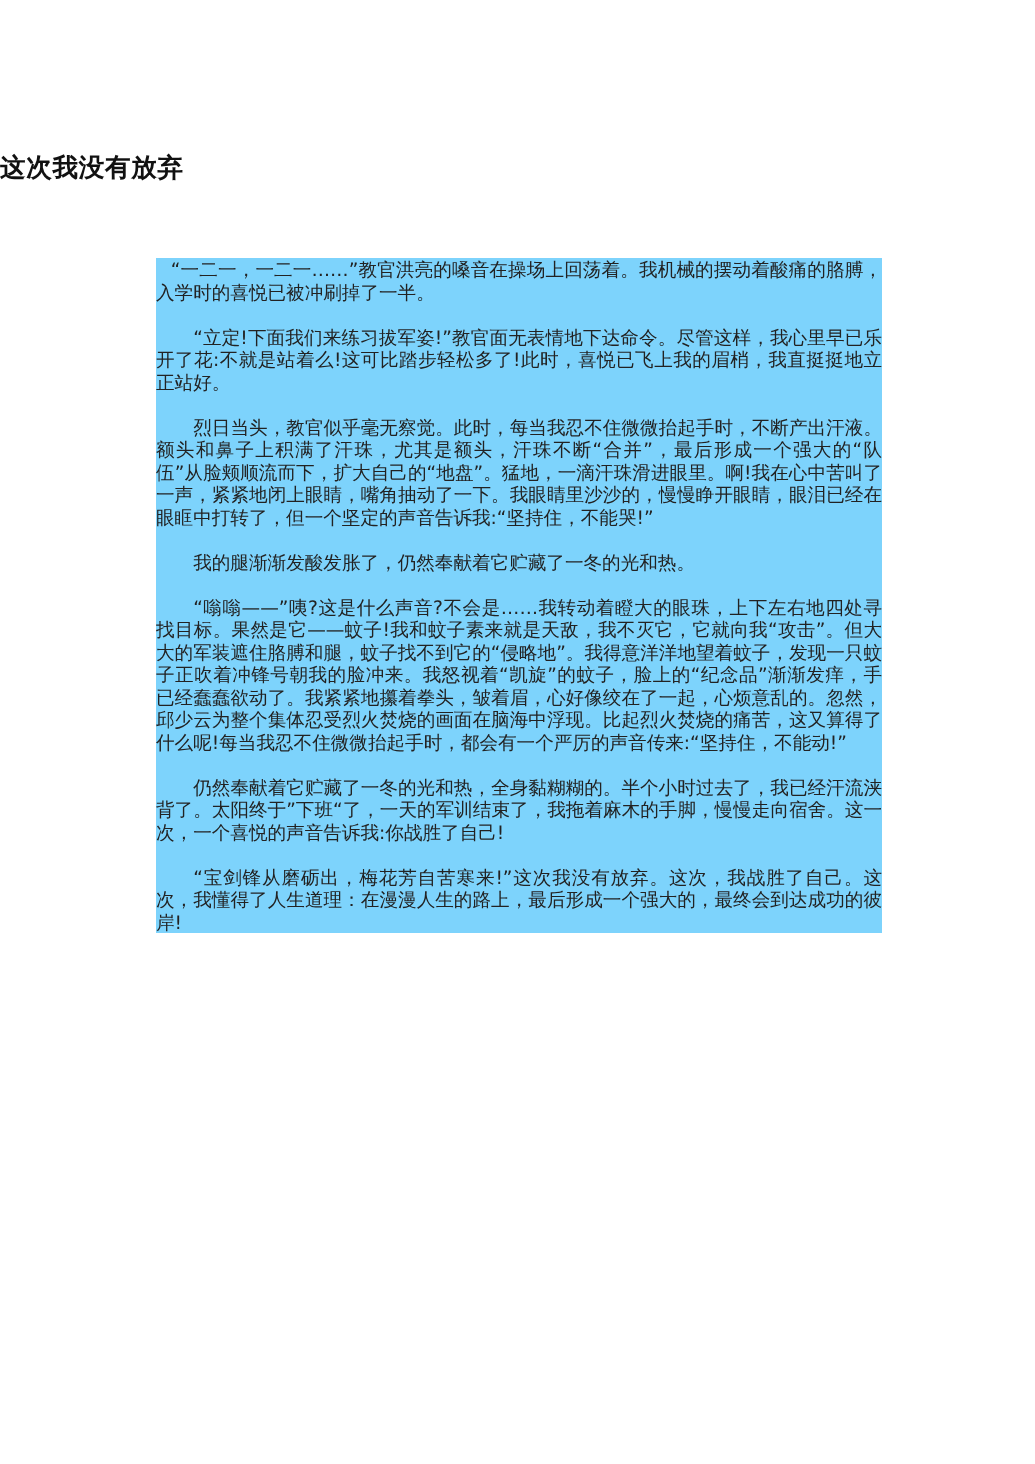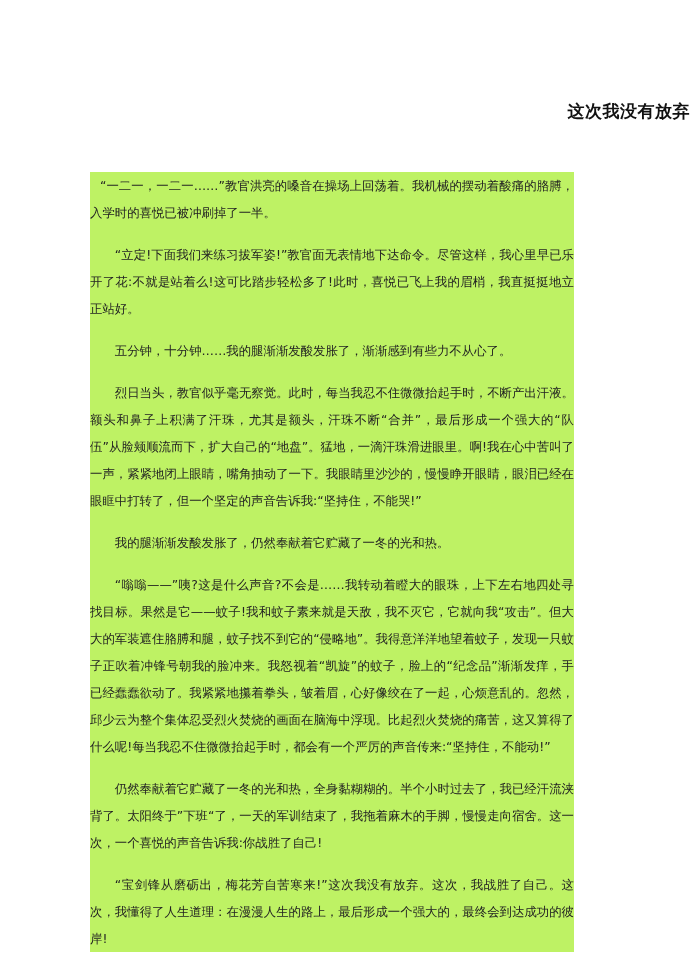--- a/index.html
+++ b/index.html
@@ -3,44 +3,43 @@
   <meta charset="utf-8">
   <style>
     html, body { margin: 0; padding: 0; background: #ffffff; }
     body {
       width: 690px; height: 976px; position: relative; overflow: hidden;
       font-family: "DejaVu Sans", "Liberation Sans", sans-serif;
       color: #222222;
     }
     .title {
       position: absolute; top: 100px; left: 0; width: 690px;
-      text-align: right; font-size: 17px; font-weight: bold; color: #111;
+      text-align: left; font-size: 17px; font-weight: bold; color: #111;
       letter-spacing: 0.5px;
     }
     .article {
-      position: absolute; top: 172px; left: 90px; width: 484px;
-      background: #bef264;
-      font-size: 12.4px; line-height: 27px;
+      position: absolute; top: 172px; left: 104px; width: 484px;
+      background: #7dd3fc;
+      font-size: 12.4px; line-height: 15px;
       padding: 0;
     }
     .para {
       margin: 0 0 15px 0;
       text-indent: 2em;
       text-align: justify;
     }
     .para:last-child { margin-bottom: 0; }
     .para.first { text-indent: 0.8em; }
   </style>
 </head>
 <body>
 
 <div class="title">这次我没有放弃</div>
 
 <div class="article">
   <p class="para first">“一二一，一二一……”教官洪亮的嗓音在操场上回荡着。我机械的摆动着酸痛的胳膊，入学时的喜悦已被冲刷掉了一半。</p>
   <p class="para">“立定!下面我们来练习拔军姿!”教官面无表情地下达命令。尽管这样，我心里早已乐开了花:不就是站着么!这可比踏步轻松多了!此时，喜悦已飞上我的眉梢，我直挺挺地立正站好。</p>
-  <p class="para">五分钟，十分钟……我的腿渐渐发酸发胀了，渐渐感到有些力不从心了。</p>
   <p class="para">烈日当头，教官似乎毫无察觉。此时，每当我忍不住微微抬起手时，不断产出汗液。额头和鼻子上积满了汗珠，尤其是额头，汗珠不断“合并”，最后形成一个强大的“队伍”从脸颊顺流而下，扩大自己的“地盘”。猛地，一滴汗珠滑进眼里。啊!我在心中苦叫了一声，紧紧地闭上眼睛，嘴角抽动了一下。我眼睛里沙沙的，慢慢睁开眼睛，眼泪已经在眼眶中打转了，但一个坚定的声音告诉我:“坚持住，不能哭!”</p>
   <p class="para">我的腿渐渐发酸发胀了，仍然奉献着它贮藏了一冬的光和热。</p>
   <p class="para">“嗡嗡——”咦?这是什么声音?不会是……我转动着瞪大的眼珠，上下左右地四处寻找目标。果然是它——蚊子!我和蚊子素来就是天敌，我不灭它，它就向我“攻击”。但大大的军装遮住胳膊和腿，蚊子找不到它的“侵略地”。我得意洋洋地望着蚊子，发现一只蚊子正吹着冲锋号朝我的脸冲来。我怒视着“凯旋”的蚊子，脸上的“纪念品”渐渐发痒，手已经蠢蠢欲动了。我紧紧地攥着拳头，皱着眉，心好像绞在了一起，心烦意乱的。忽然，邱少云为整个集体忍受烈火焚烧的画面在脑海中浮现。比起烈火焚烧的痛苦，这又算得了什么呢!每当我忍不住微微抬起手时，都会有一个严厉的声音传来:“坚持住，不能动!”</p>
   <p class="para">仍然奉献着它贮藏了一冬的光和热，全身黏糊糊的。半个小时过去了，我已经汗流浃背了。太阳终于”下班“了，一天的军训结束了，我拖着麻木的手脚，慢慢走向宿舍。这一次，一个喜悦的声音告诉我:你战胜了自己!</p>
   <p class="para">“宝剑锋从磨砺出，梅花芳自苦寒来!”这次我没有放弃。这次，我战胜了自己。这次，我懂得了人生道理：在漫漫人生的路上，最后形成一个强大的，最终会到达成功的彼岸!</p>
 </div>
 
 </body></html>

